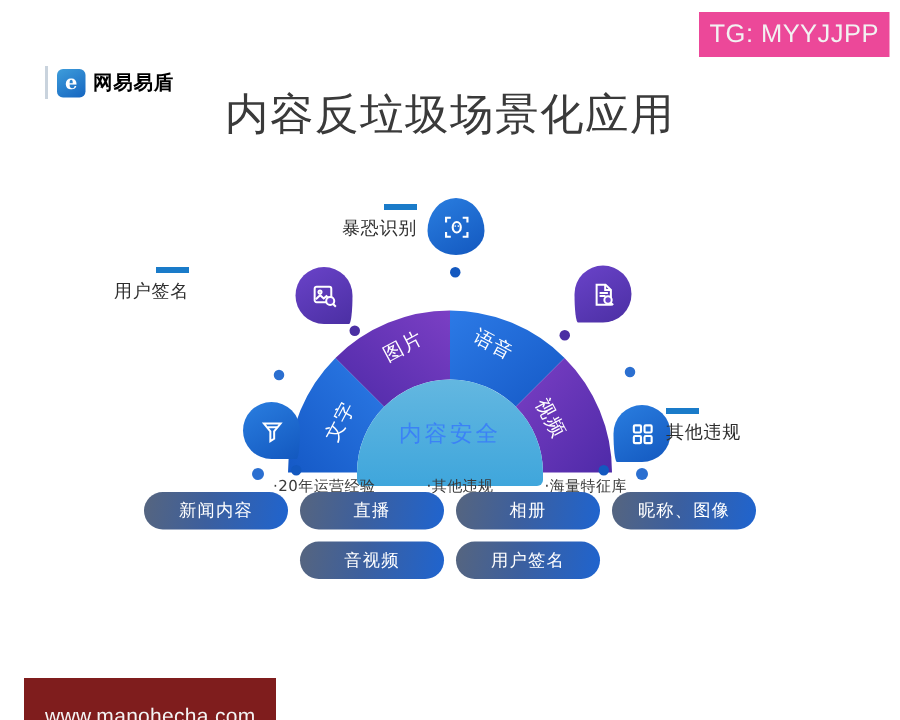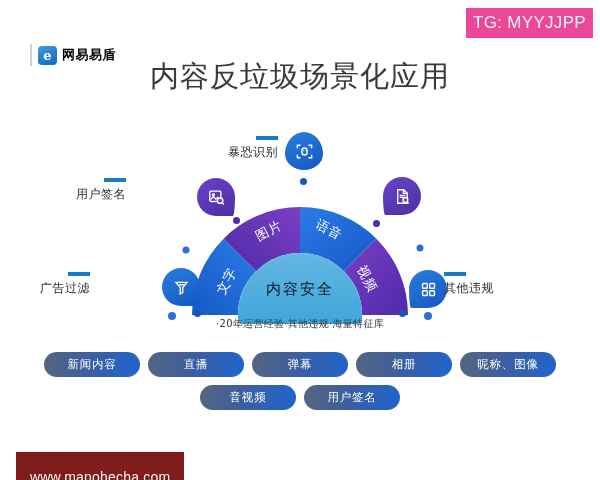--- a/index.html
+++ b/index.html
@@ -104,21 +104,21 @@
   #seg-image  { left: 255px; top: 102px; transform: rotate(-28deg); }
   #seg-voice  { left: 315px; top: 101px; transform: rotate(28deg); }
   #seg-video  { left: 353px; top: 150px; transform: rotate(62deg); }
 
   #seg-core {
     position: absolute;
     left: 0;
     top: 160px;
     width: 600px;
     text-align: center;
-    color: #0f172a;
+    color: #3b82f6;
     font-size: 15px;
     letter-spacing: 2px;
     font-family: "DejaVu Sans", sans-serif;
   }
 
   
   .pin {
     position: absolute;
     width: 38px;
     height: 38px;
@@ -181,32 +181,33 @@
   #cl-other   { left: 444px; top: 152px; text-align: center; }
 
   
   #subfeatures {
     position: absolute;
     top: 317px;
     left: 0;
     width: 600px;
     display: flex;
     justify-content: center;
+    gap: 34px;
   }
   .subfeature {
     font-size: 10px;
     color: #3a3a3a;
     letter-spacing: 0.3px;
     font-family: "DejaVu Sans", sans-serif;
   }
 
   
   #pills {
     position: absolute;
-    top: 352px;
+    top: 328px;
     left: 0;
     width: 600px;
   }
   .pill-row {
     display: flex;
     justify-content: center;
     gap: 8px;
     margin-bottom: 8px;
   }
   .pill {
@@ -347,24 +348,20 @@
 
   <div class="pin blue" id="pin-ad">
     <span class="pin-icon">
       <svg width="19" height="19" viewBox="0 0 24 24" fill="none" stroke="#ffffff" stroke-width="1.7">
         <path d="M5 5.5h14l-5.4 6.6v6.2l-3.2 2v-8.2z"></path>
         <path d="M8 8.6h8"></path>
       </svg>
     </span>
   </div>
   <div class="pin-dot blue" id="dot-ad"></div>
-  <div class="callout left" id="cl-ad">
-    <div class="dash"></div>
-    <div class="txt">广告过滤</div>
-  </div>
 
   <div class="pin blue" id="pin-other">
     <span class="pin-icon">
       <svg width="19" height="19" viewBox="0 0 24 24" fill="none" stroke="#ffffff" stroke-width="1.8">
         <rect x="4.5" y="4.5" width="6" height="6" rx="1"></rect>
         <rect x="13.5" y="4.5" width="6" height="6" rx="1"></rect>
         <rect x="4.5" y="13.5" width="6" height="6" rx="1"></rect>
         <rect x="13.5" y="13.5" width="6" height="6" rx="1"></rect>
       </svg>
     </span>
@@ -379,21 +376,20 @@
 <div id="subfeatures">
   <div class="subfeature">·20年运营经验</div>
   <div class="subfeature">·其他违规</div>
   <div class="subfeature">·海量特征库</div>
 </div>
 
 <div id="pills">
   <div class="pill-row">
     <div class="pill">新闻内容</div>
     <div class="pill">直播</div>
-    <div class="pill">弹幕</div>
     <div class="pill">相册</div>
     <div class="pill">昵称、图像</div>
   </div>
   <div class="pill-row">
     <div class="pill">音视频</div>
     <div class="pill">用户签名</div>
   </div>
 </div>
 
 <div id="watermark">www.manohecha.com</div>

